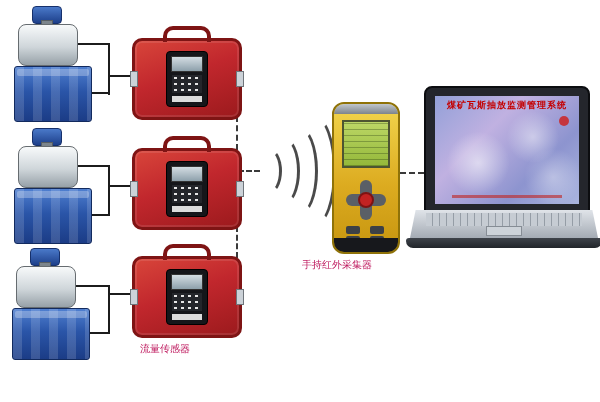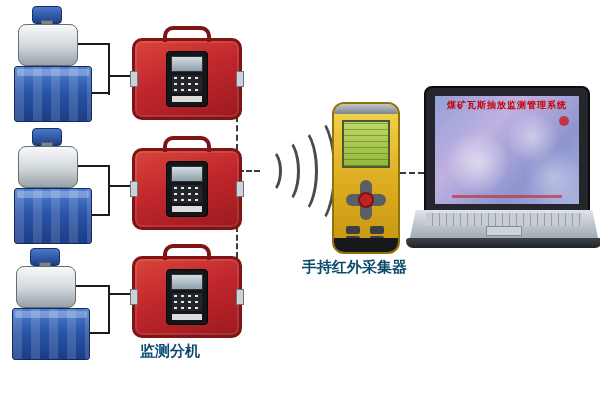--- a/index.html
+++ b/index.html
@@ -88,21 +88,21 @@
       clip-path:polygon(3% 0,97% 0,100% 100%,0 100%);}
   .lt-keys{position:absolute;left:16px;right:16px;top:3px;height:13px;
       background:repeating-linear-gradient(90deg,#c6ccd3 0 6px,#959da6 6px 7px),
                  repeating-linear-gradient(0deg,rgba(0,0,0,0) 0 4px,#959da6 4px 5px);}
   .lt-pad{position:absolute;left:50%;transform:translateX(-50%);bottom:2px;
       width:34px;height:8px;background:#cdd3d9;border:1px solid #868d95;}
   .lt-bottom{position:absolute;left:406px;top:238px;width:196px;height:10px;
       background:linear-gradient(#3e434a,#21252a);border-radius:3px 3px 7px 7px;}
 
   
-  .lab{position:absolute;color:#0c4a6e;font-weight:bold;font-size:15px;white-space:nowrap;}
+  .lab{position:absolute;color:#be185d;font-weight:normal;font-size:10px;white-space:nowrap;}
 </style>
 </head>
 <body>
 
 <div class="stage">
 
   <div class="hline" style="left:76px;top:43px;width:32px;"></div>
   <div class="hline" style="left:90px;top:92px;width:18px;"></div>
   <div class="vline" style="left:108px;top:43px;height:52px;"></div>
   <div class="hline" style="left:108px;top:75px;width:26px;"></div>
@@ -204,16 +204,16 @@
         <div class="lt-bar"></div>
       </div>
     </div>
     <div class="lt-base">
       <div class="lt-keys"></div>
       <div class="lt-pad"></div>
     </div>
     <div class="lt-bottom"></div>
   </div>
 
-  <div class="lab" style="left:140px;top:342px;">监测分机</div>
+  <div class="lab" style="left:140px;top:342px;">流量传感器</div>
   <div class="lab" style="left:302px;top:258px;">手持红外采集器</div>
 
 </div>
 
 </body></html>

